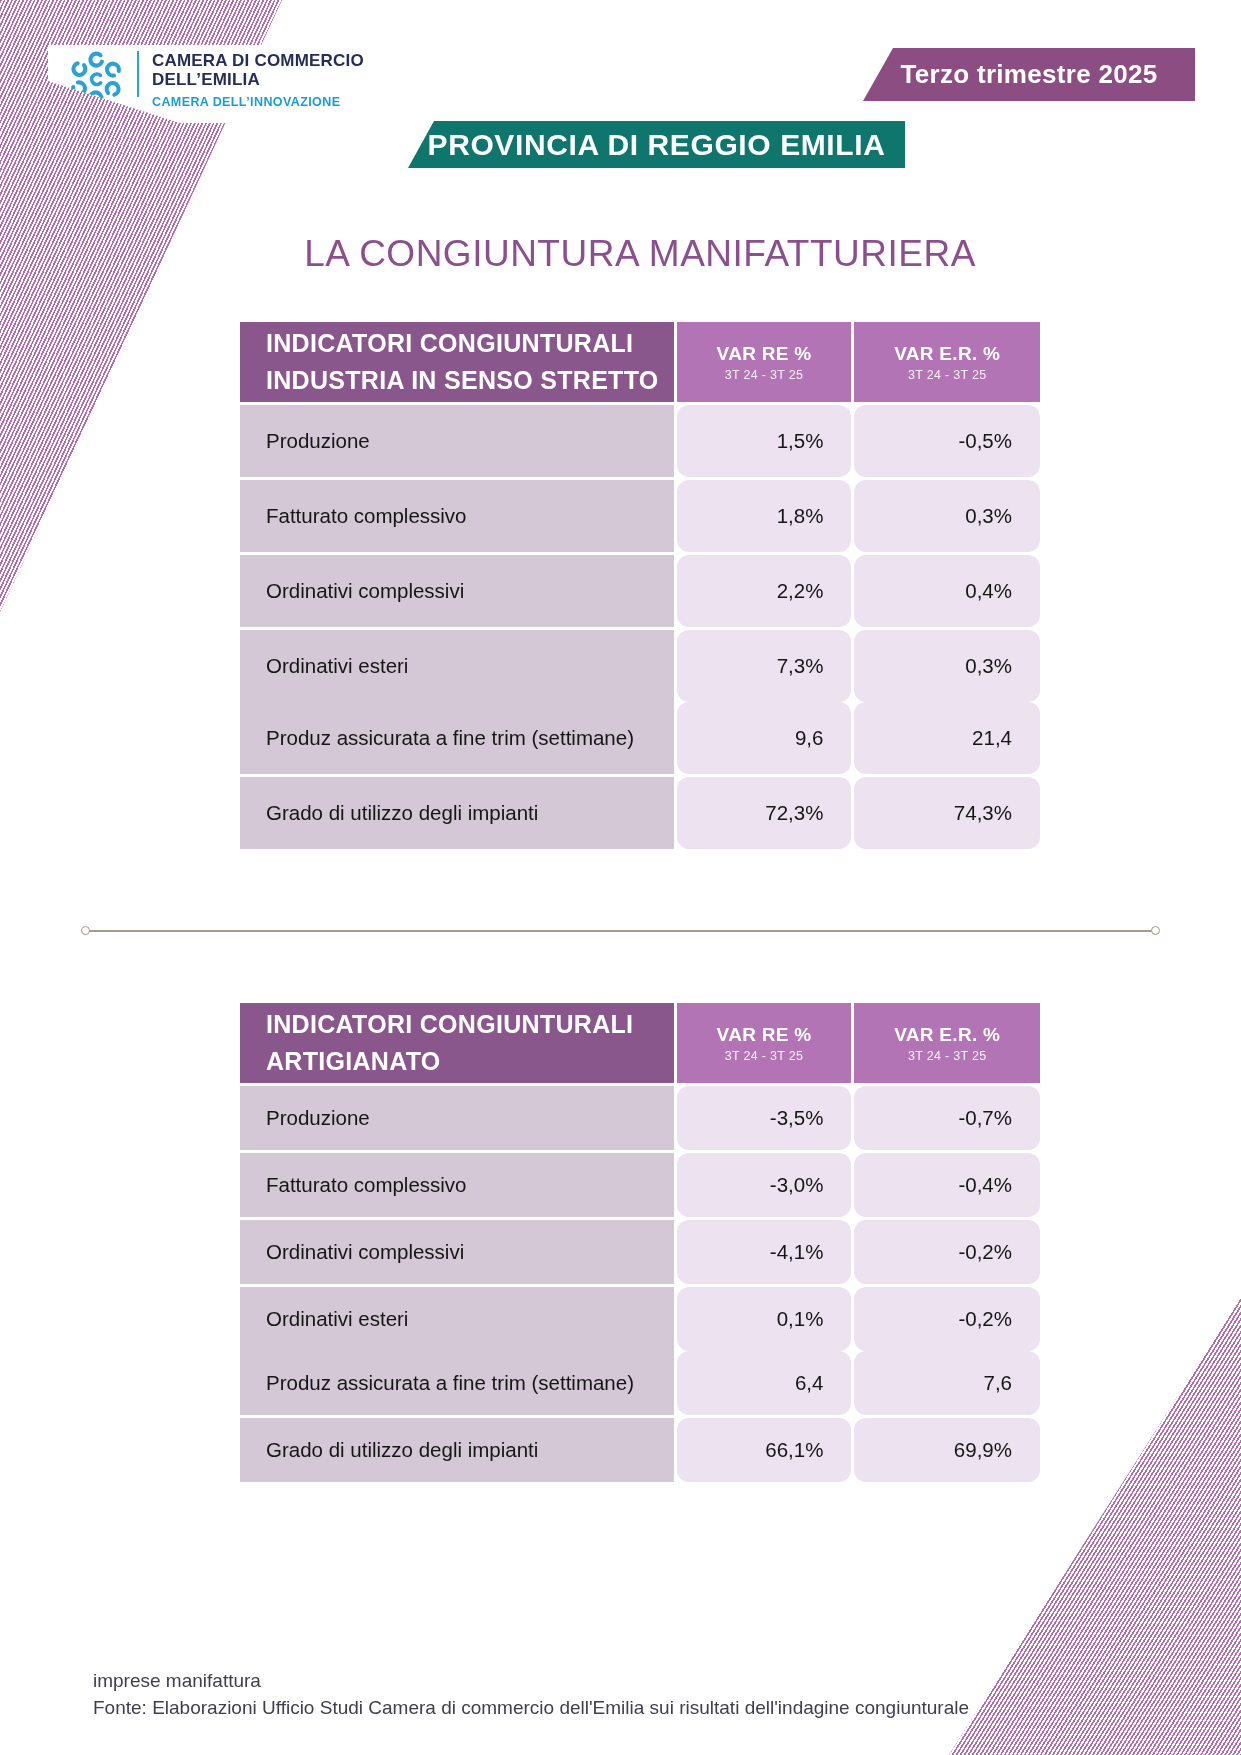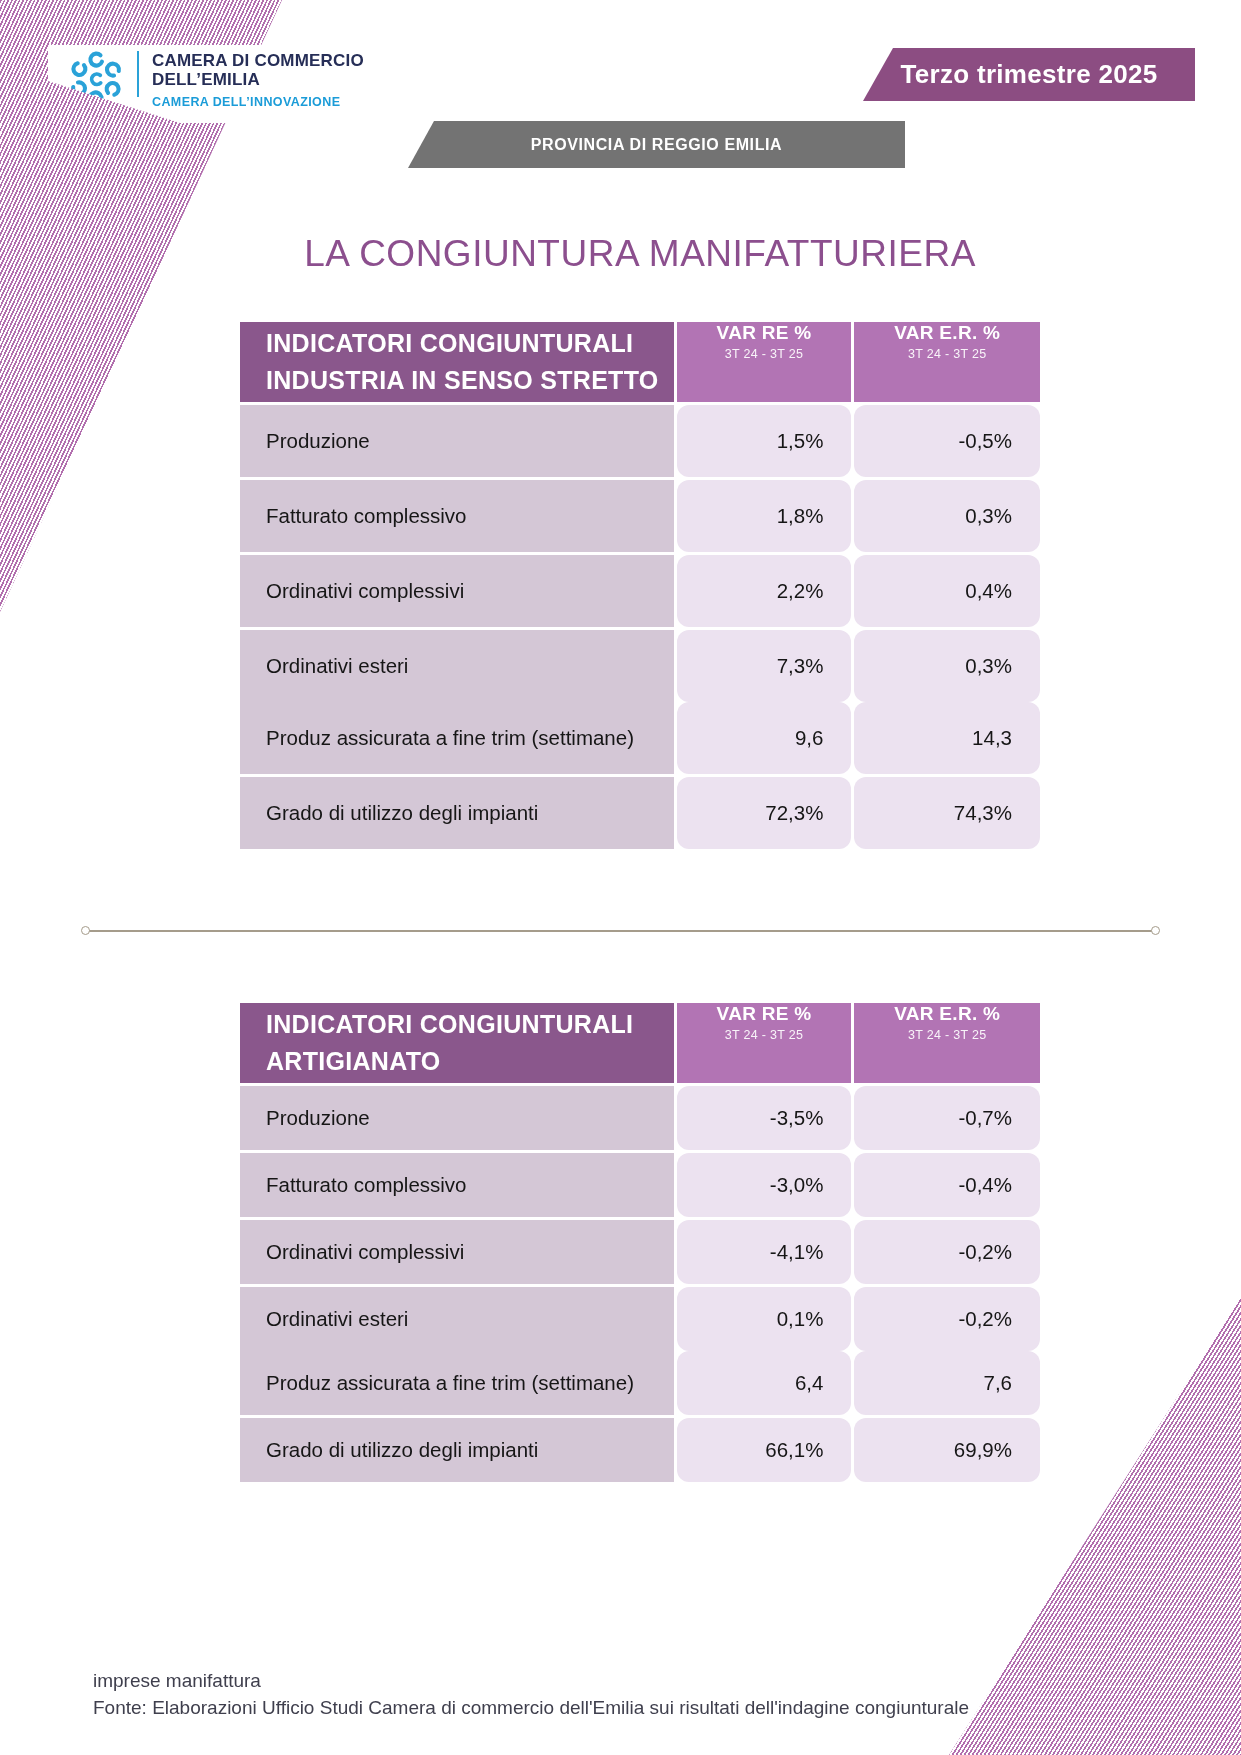--- a/index.html
+++ b/index.html
@@ -23,40 +23,40 @@
   .logo-sep{width:2px;height:46px;background:#2aa2d8;margin:0 13px 6px 13px;flex:0 0 auto;}
   .logo-text{display:flex;flex-direction:column;}
   .logo-main{color:#262e57;font-weight:bold;font-size:17px;line-height:1.14;letter-spacing:.2px;}
   .logo-sub{color:#1b9cd8;font-weight:bold;font-size:12.5px;letter-spacing:.4px;margin-top:5px;}
 
   
   .badge-trimester{position:absolute;left:863px;top:48px;width:332px;height:53px;background:#8c4d82;
     z-index:2;clip-path:polygon(30px 0,100% 0,100% 100%,0 100%);
     display:flex;align-items:center;justify-content:center;
     color:#fff;font-weight:bold;font-size:26px;letter-spacing:.3px;}
-  .badge-province{position:absolute;left:408px;top:121px;width:497px;height:47px;background:#737373;
+  .badge-province{position:absolute;left:408px;top:121px;width:497px;height:47px;background:#0f766e;
     z-index:2;clip-path:polygon(26px 0,100% 0,100% 100%,0 100%);
     display:flex;align-items:center;justify-content:center;
-    color:#fff;font-weight:bold;font-size:16px;letter-spacing:.6px;}
+    color:#fff;font-weight:bold;font-size:30px;letter-spacing:.6px;}
 
   .page-title{position:absolute;left:240px;top:233px;width:800px;text-align:center;
     color:#8c4f8e;font-weight:normal;font-size:37px;letter-spacing:.5px;z-index:2;}
 
   
   .ctable{position:absolute;left:240px;width:800px;z-index:2;}
   .t1{top:322px;}
   .t2{top:1003px;}
   .t-head,.t-row{display:grid;grid-template-columns:437fr 176fr 187fr;column-gap:3px;margin-bottom:3px;}
   .t-row.no-sep{margin-bottom:0;}
   .t-head{height:80px;}
   .t1 .t-row{height:72px;}
   .t2 .t-row{height:64px;}
   .hleft{background:#8a578c;color:#fff;display:flex;flex-direction:column;justify-content:center;
     padding-left:26px;font-size:25px;font-weight:bold;line-height:1.5;letter-spacing:.3px;}
-  .hval{background:#b274b4;color:#fff;display:flex;flex-direction:column;justify-content:flex-start;
+  .hval{background:#b274b4;color:#fff;display:flex;flex-direction:column;justify-content:center;
     align-items:center;text-align:center;}
   .hval .hmain{font-size:19px;font-weight:bold;letter-spacing:.3px;}
   .hval .hsub{font-size:12.5px;margin-top:3px;opacity:.92;letter-spacing:.3px;}
   .lcell{background:#d4c7d6;color:#161616;display:flex;align-items:center;
     padding-left:26px;font-size:20.5px;}
   .vcell{background:#ece2f0;color:#161616;display:flex;align-items:center;justify-content:flex-end;
     padding-right:28px;font-size:20.5px;border-radius:12px;}
 
   
   .divider-line{position:absolute;left:88px;top:930px;width:1065px;height:2px;background:#a59c8b;z-index:2;}
@@ -134,21 +134,21 @@
       <div class="vcell">0,4%</div>
     </div>
     <div class="t-row no-sep">
       <div class="lcell">Ordinativi esteri</div>
       <div class="vcell">7,3%</div>
       <div class="vcell">0,3%</div>
     </div>
     <div class="t-row">
       <div class="lcell">Produz assicurata a fine trim (settimane)</div>
       <div class="vcell">9,6</div>
-      <div class="vcell">14,3</div>
+      <div class="vcell">21,4</div>
     </div>
     <div class="t-row">
       <div class="lcell">Grado di utilizzo degli impianti</div>
       <div class="vcell">72,3%</div>
       <div class="vcell">74,3%</div>
     </div>
   </div>
 
   <div class="divider-line"></div>
   <div class="divider-dot dot-left"></div>

